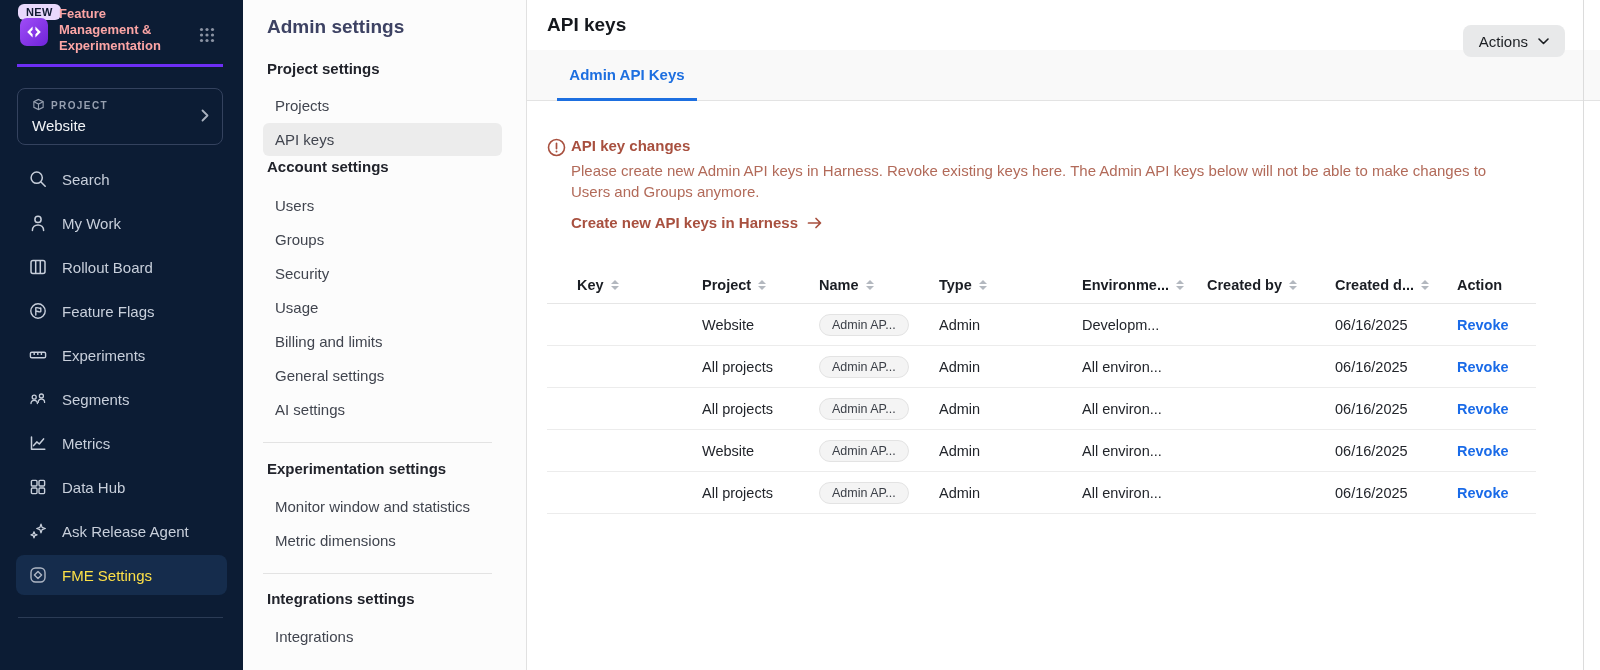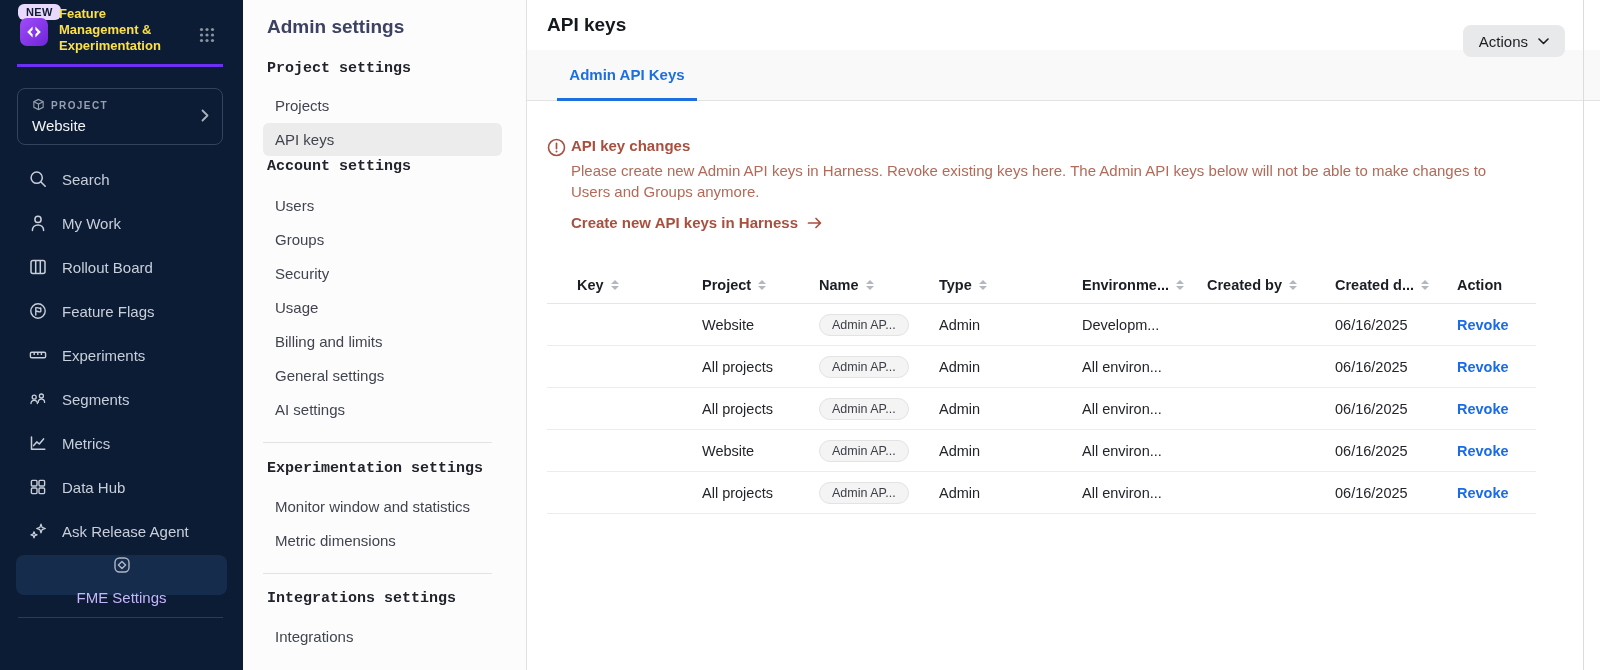--- a/index.html
+++ b/index.html
@@ -6,41 +6,41 @@
   html,body { width:1600px; height:670px; overflow:hidden; }
   body { font-family:"Liberation Sans", sans-serif; background:#fff; }
   .app { display:flex; width:1600px; height:670px; }
 
   
   .sidebar { width:243px; flex-shrink:0; background:#0c1c34; color:#c8cfdb; position:relative; overflow:hidden; }
   .sidebar-header { position:relative; height:64px; }
   .new-badge { position:absolute; left:18px; top:4px; background:#e9d9fd; color:#111b34;
     font-size:11px; font-weight:700; padding:2px 8px; border-radius:6px; letter-spacing:.3px; }
   .logo { position:absolute; left:20px; top:18px; width:28px; height:28px; }
-  .brand { position:absolute; left:59px; top:6px; width:120px; color:#fde047; font-size:13px; font-weight:700; line-height:16px; }
+  .brand { position:absolute; left:59px; top:6px; width:120px; color:#fca5a5; font-size:13px; font-weight:700; line-height:16px; }
   .apps-btn { position:absolute; right:28px; top:27px; color:#8b93a3; cursor:pointer; }
   .purple-rule { height:3px; background:#6d2ef5; margin:0 20px 0 17px; }
 
   .project-box { position:relative; margin:21px 20px 0 17px; border:1px solid #34425e; border-radius:8px; padding:9px 30px 10px 14px; cursor:pointer; }
   .project-label { display:flex; align-items:center; gap:6px; color:#97a0b0; font-size:10px; font-weight:700; letter-spacing:1.4px; }
   .project-name { color:#f2f4f7; font-size:15px; margin-top:4px; }
   .project-chev { position:absolute; right:13px; top:50%; transform:translateY(-50%); color:#aab2c0; }
 
   .nav { margin-top:14px; }
   .nav-item { display:flex; align-items:center; gap:14px; height:40px; margin:0 16px 4px 16px;
     padding:0 12px; border-radius:8px; font-size:15px; color:#c8cfdb; cursor:pointer; }
   .nav-item svg { flex-shrink:0; }
-  .nav-item.active { background:#152c4c; color:#c4b5fd;flex-direction:column; }
+  .nav-item.active { background:#152c4c; color:#fde047; }
   .nav-item.active svg { color:#aeb6c4; }
   .side-divider { border-top:1px solid #2b3b55; margin:22px 20px 0 18px; }
 
   
   .panel { width:284px; flex-shrink:0; background:#fcfcfc; border-right:1px solid #e1e1e1; padding:14px 24px 0 20px; overflow:hidden; }
   .panel-title { font-size:19px; font-weight:700; color:#3d4263; margin:2px 0 0 4px; }
-  .panel-heading { font-size:15px; font-weight:700; color:#22242c; margin-left:4px;font-family:Liberation Mono, monospace; }
+  .panel-heading { font-size:15px; font-weight:700; color:#22242c; margin-left:4px; }
   .panel-item { font-size:15px; color:#41454f; padding:7px 12px; border-radius:6px; cursor:pointer; line-height:19px; }
   .panel-item.selected { background:#ececec; }
   .panel-divider { border-top:1px solid #e3e3e3; margin-right:10px; }
 
   
   .main { flex:1; position:relative; background:#fff; overflow:hidden; }
   .main-header { height:50px; display:flex; align-items:center; justify-content:space-between; padding:0 35px 0 20px; background:#fff; }
   .page-title { font-size:19px; font-weight:700; color:#15181d; }
   .actions-btn { display:flex; align-items:center; gap:10px; height:32px; padding:0 16px; background:#e8e9ea;
     border:none; border-radius:8px; font-family:inherit; font-size:15px; color:#1b1e22; cursor:pointer;margin-top:32px; }

